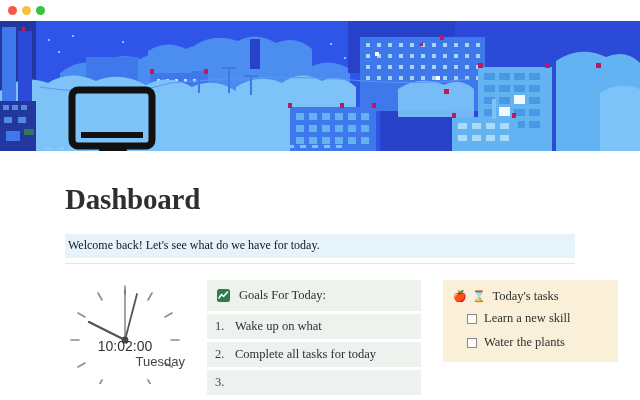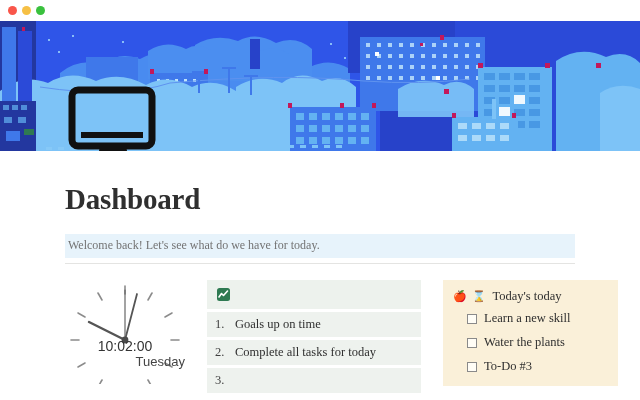--- a/index.html
+++ b/index.html
@@ -54,21 +54,21 @@
     color: #2f2f2f;
     margin: 32px 8px 0 65px;
     letter-spacing: -0.2px;
   }
 
   .welcome-callout {
     margin: 18px 65px 0 65px;
     background: #e7f3fb;
     padding: 4px 3px 5px 3px;
     font-size: 12px;
-    color: #737373;
+    color: #0f172a;
     font-family: "Liberation Serif", serif;
   }
 
   .divider {
     margin: 5px 65px 0 65px;
     height: 1px;
     background: #e4e4e2;
   }
 
   
@@ -457,50 +457,47 @@
       <div class="clock-day">Tuesday</div>
     </div>
 
     <div class="goals-widget">
       <div class="goals-header">
         <span class="chart-icon">
           <svg width="13" height="13" viewBox="0 0 13 13">
             <polyline points="2,9 4.5,5.5 6.5,7.5 10.5,3" fill="none" stroke="#ffffff" stroke-width="1.6" stroke-linecap="round" stroke-linejoin="round"></polyline>
           </svg>
         </span>
+        <span>Goals For Today:</span>
       </div>
       <ol class="goals-list">
         <li>
           <span class="num">1.</span>
-          <span>Goals up on time</span>
+          <span>Wake up on what</span>
         </li>
         <li>
           <span class="num">2.</span>
           <span>Complete all tasks for today</span>
         </li>
         <li>
           <span class="num">3.</span>
         </li>
       </ol>
     </div>
 
     <div class="tasks-widget">
       <div class="tasks-header">
         <span class="emoji">🍎</span>
         <span class="emoji">⌛</span>
-        <span>Today's today</span>
+        <span>Today's tasks</span>
       </div>
       <div class="task-row">
         <span class="checkbox"></span>
         <span>Learn a new skill</span>
       </div>
       <div class="task-row">
         <span class="checkbox"></span>
         <span>Water the plants</span>
       </div>
-      <div class="task-row">
-        <span class="checkbox"></span>
-        <span>To-Do #3</span>
-      </div>
     </div>
 
   </div>
 </div>
 
 </body></html>

